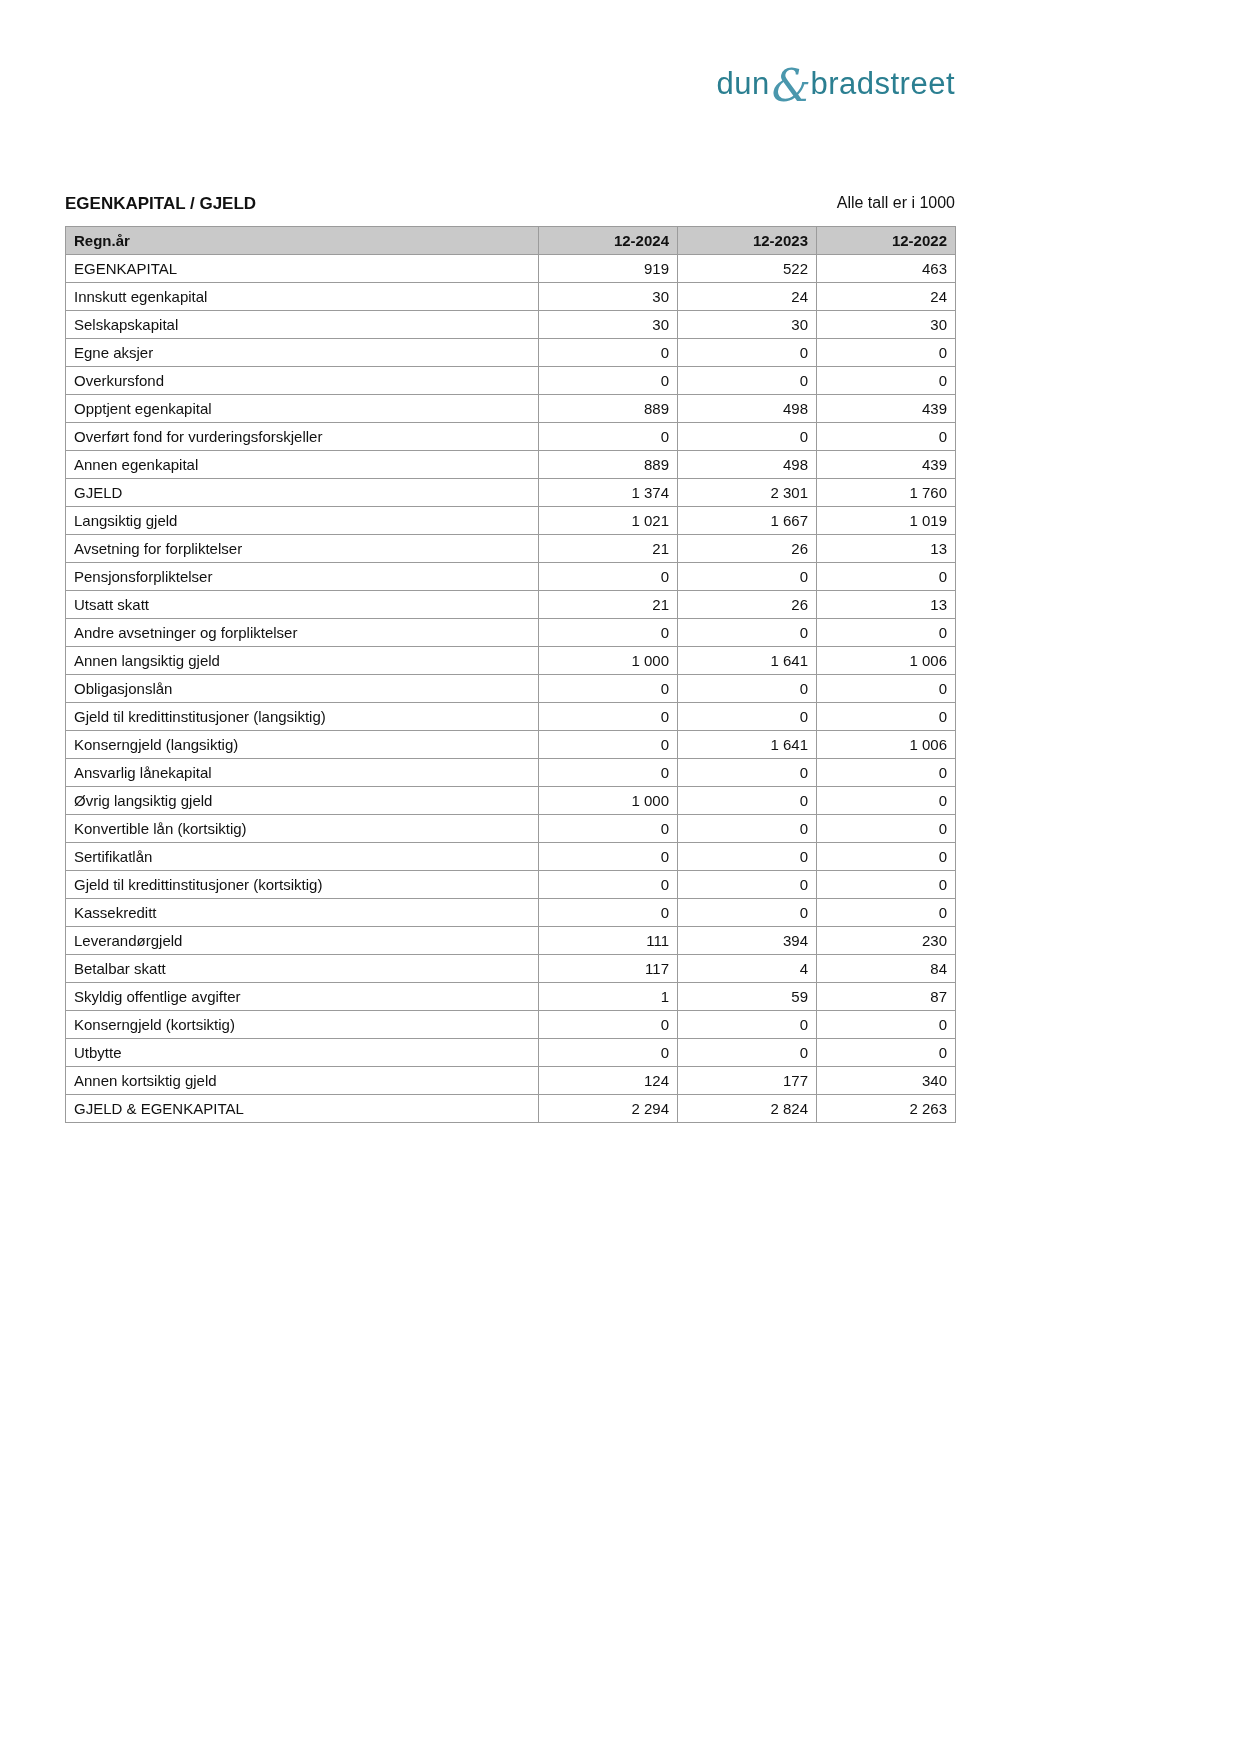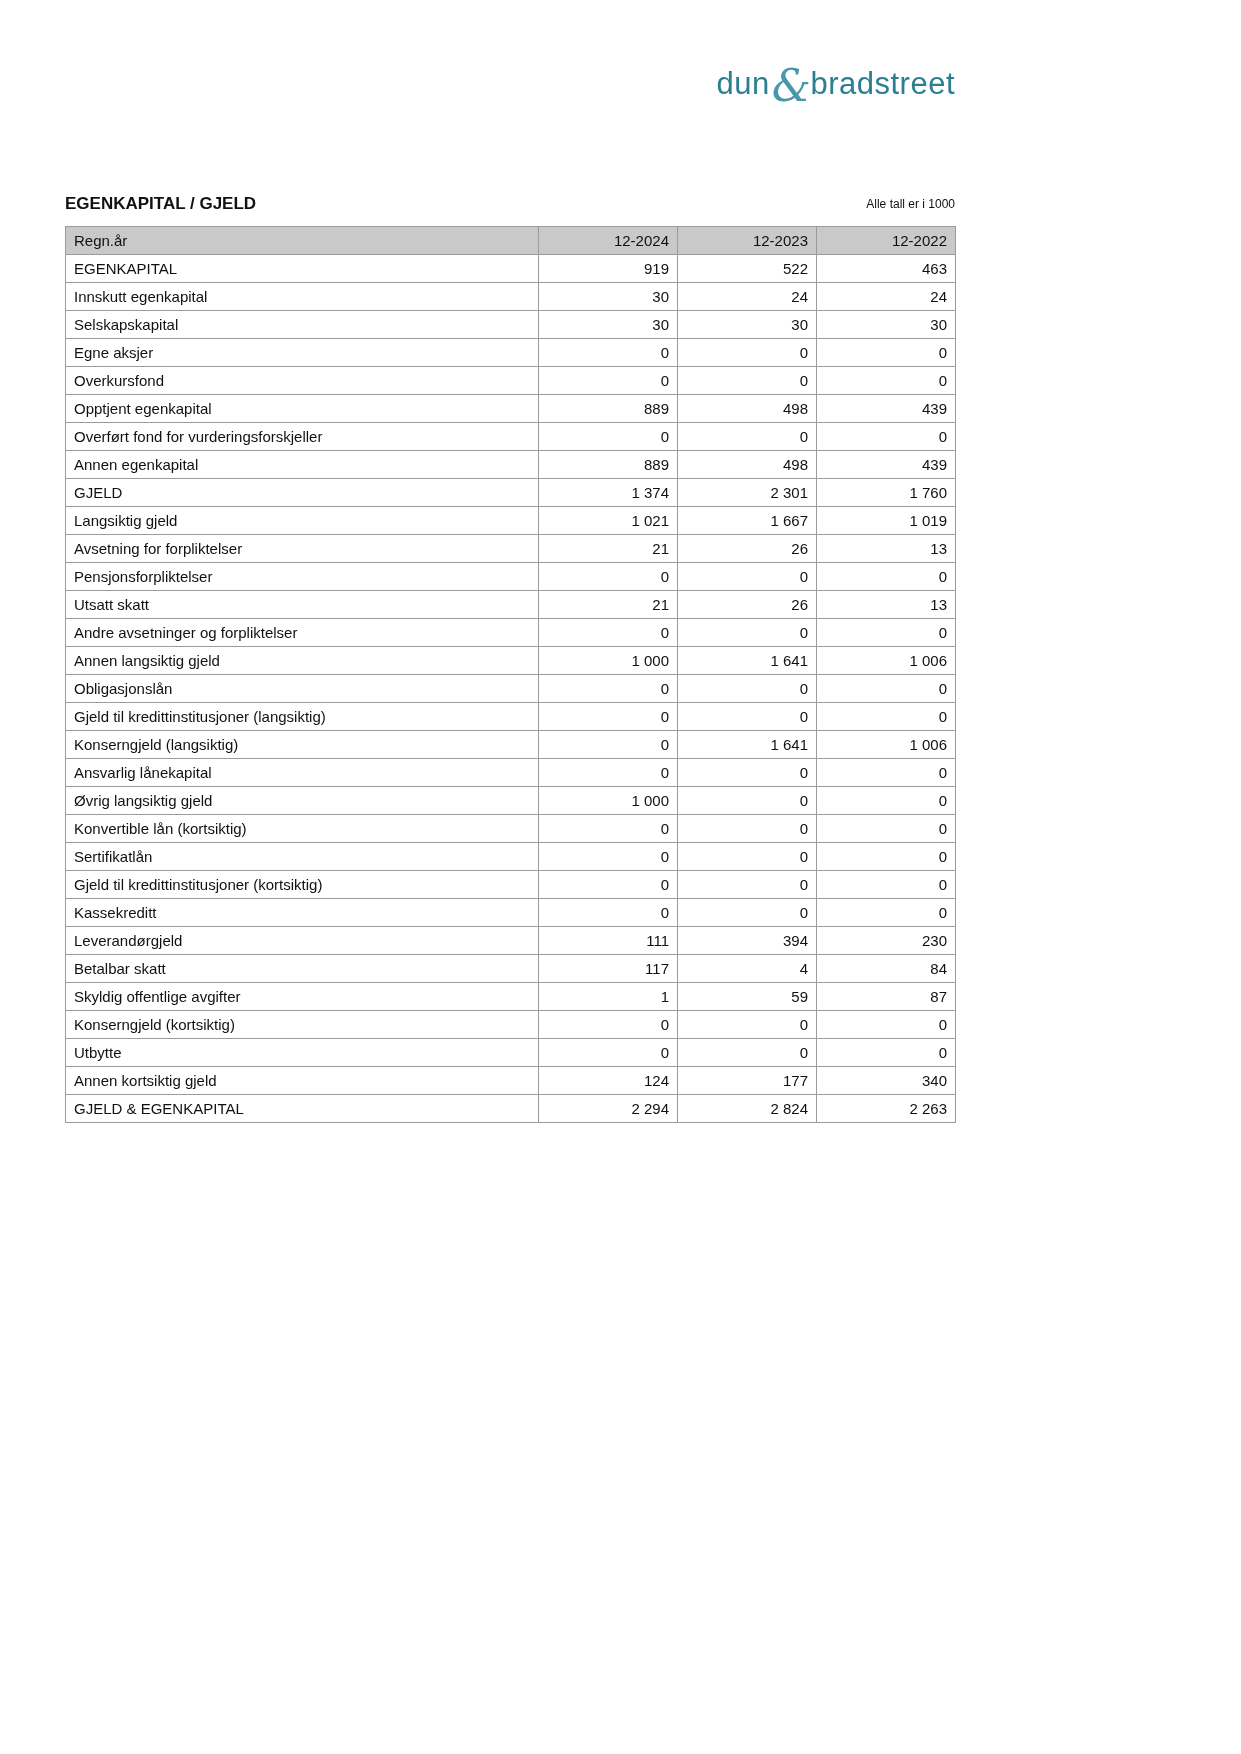--- a/index.html
+++ b/index.html
@@ -37,45 +37,45 @@
   }
 
   
   .title-row {
     position: absolute;
     top: 194px;
     left: 65px;
     width: 890px;
     display: flex;
     justify-content: space-between;
-    align-items: center;
+    align-items: flex-start;
   }
   .title { font-size: 17px; font-weight: bold; }
-  .note  { font-size: 12px; }
+  .note  { font-size: 16px; }
 
   
   table.fin {
     position: absolute;
     top: 226px;
     left: 65px;
     width: 890px;
     border-collapse: collapse;
     table-layout: fixed;
     font-size: 15px;
   }
   table.fin th, table.fin td {
     border: 1px solid #9b9b9b;
     height: 27px;
     padding: 0 8px;
     overflow: hidden;
     white-space: nowrap;
   }
   table.fin thead th {
     background: #c9c9c9;
-    font-weight: normal;
+    font-weight: bold;
     text-align: left;
   }
   table.fin thead th.num { text-align: right; }
   table.fin td.num { text-align: right; }
   table.fin tr.bold td { font-weight: normal; }
 
   
   .footer {
     position: absolute;
     top: 1503px;

